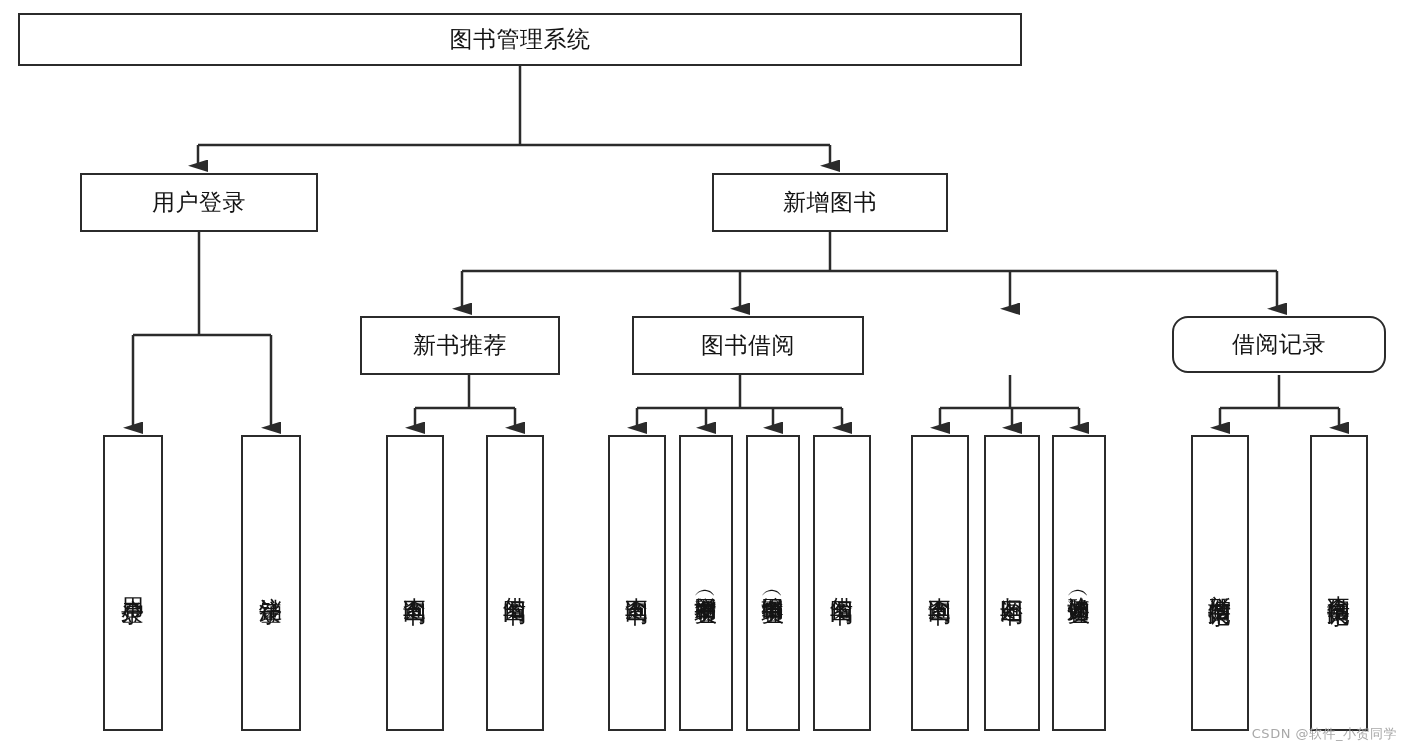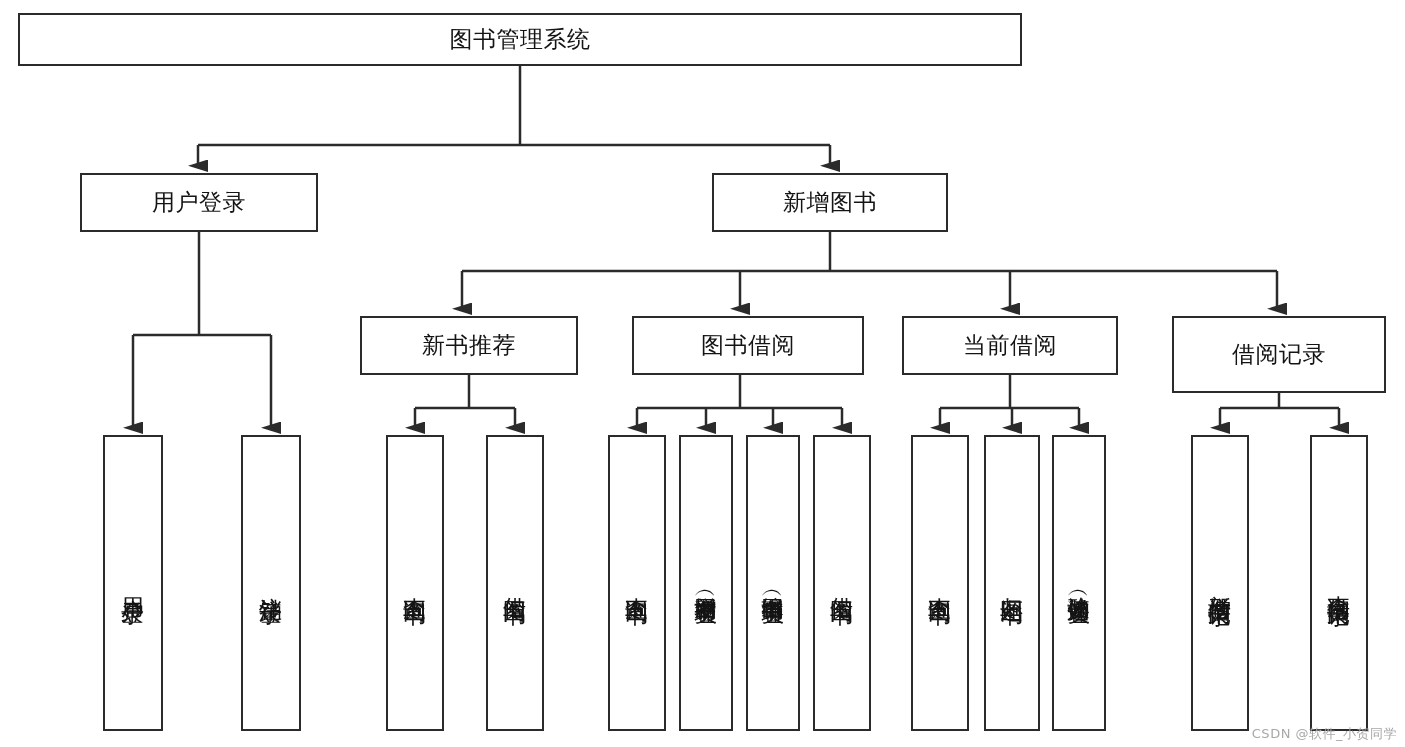--- a/index.html
+++ b/index.html
@@ -128,30 +128,27 @@
     <span class="label">图书管理系统</span>
   </div>
 
   <div class="node horiz" style="left:80px; top:173px; width:238px; height:59px;">
     <span class="label">用户登录</span>
   </div>
   <div class="node horiz" style="left:712px; top:173px; width:236px; height:59px;">
     <span class="label">新增图书</span>
   </div>
 
-  <div class="node horiz" style="left:360px; top:316px; width:218px; height:59px;">
+  <div class="node horiz" style="left:360px; top:316px; width:200px; height:59px;">
     <span class="label">新书推荐</span>
   </div>
   <div class="node horiz" style="left:632px; top:316px; width:232px; height:59px;">
     <span class="label">图书借阅</span>
   </div>
-  <div class="node horiz" style="left:902px; top:316px; width:216px; height:59px;">
-    <span class="label">当前借阅</span>
-  </div>
-  <div class="node horiz" style="left:1172px; top:316px; width:214px; height:77px;">
+  <div class="node horiz" style="left:1172px; top:316px; width:214px; height:57px;border-radius:16px;">
     <span class="label">借阅记录</span>
   </div>
 
   <div class="node vert" style="left:103px; top:435px; width:60px; height:296px;">
     <span class="label">用户登录</span>
   </div>
   <div class="node vert" style="left:241px; top:435px; width:60px; height:296px;">
     <span class="label">注销登录</span>
   </div>
 

